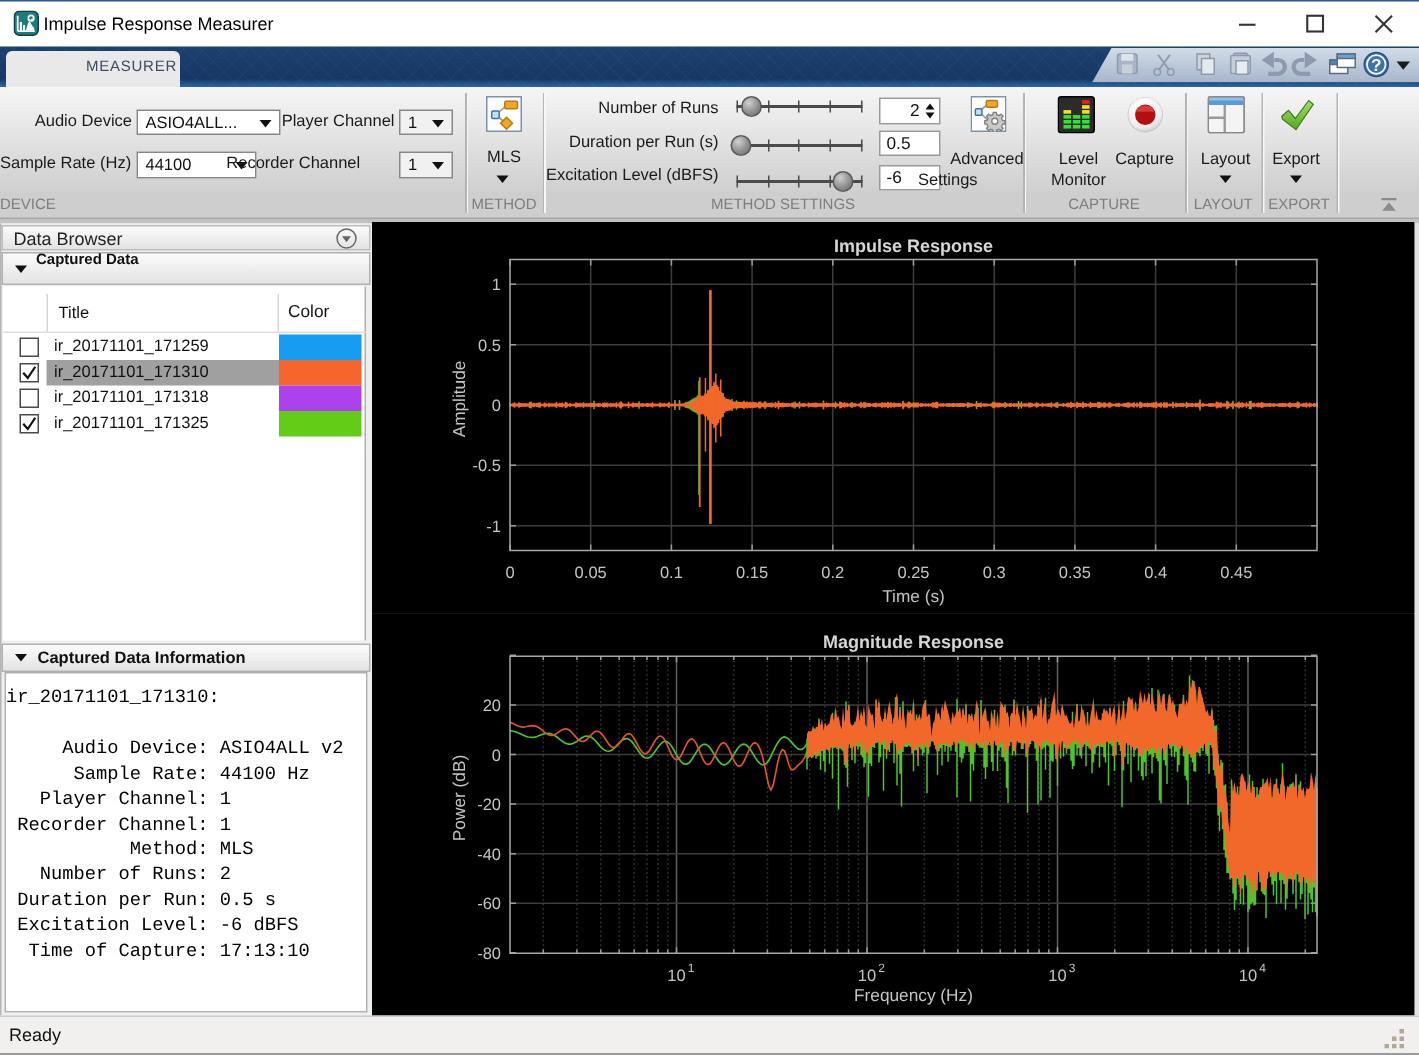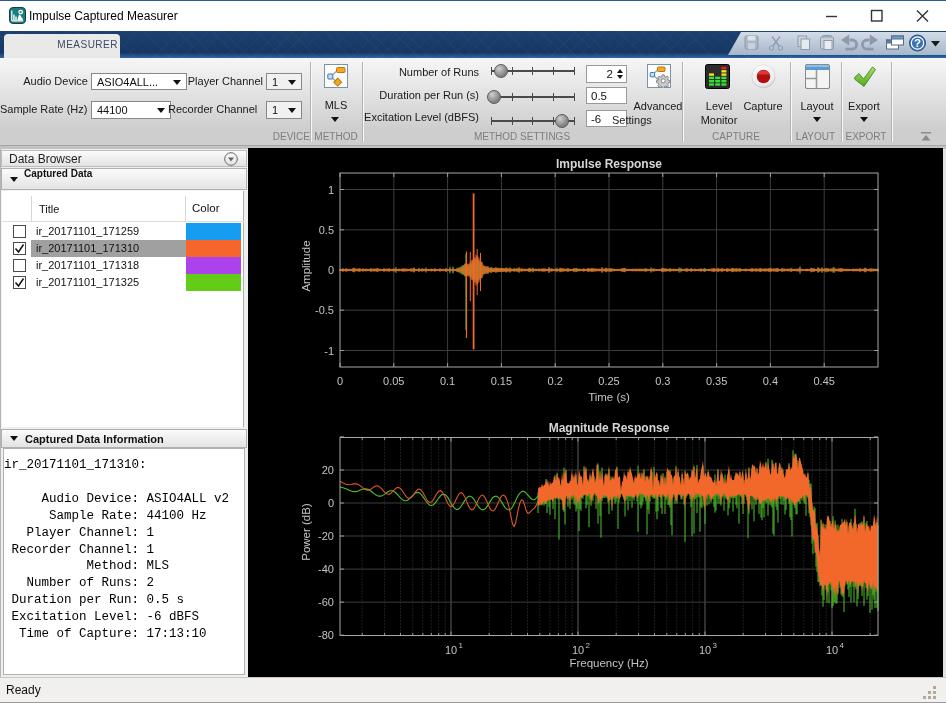--- a/index.html
+++ b/index.html
@@ -23,21 +23,21 @@
 
 <div class="abs" style="left:0;top:0;width:946px;height:31px;background:#fff;border-top:1px solid #2a5a94"></div>
 <svg class="abs" style="left:9px;top:7px" width="17" height="17" viewBox="0 0 17 17">
  <rect x="0.5" y="0.5" width="16" height="16" rx="3.5" fill="#1d7d7c" stroke="#123f46"></rect>
  <path d="M2.8 13.8h11.4M2.8 13.8V3.5" stroke="#fff" stroke-width="1.2" fill="none"></path>
  <path d="M4.9 13.3V7.6M7 13.3V9.6" stroke="#fff" stroke-width="1.4" fill="none"></path>
  <path d="M8.3 13.3c.8-2.6 1.4-5.8 2.3-5.8.9 0 1.2 2.4 3.2 4.2v1.6z" fill="#fff"></path>
  <circle cx="11.7" cy="5.1" r="1.8" fill="none" stroke="#fff" stroke-width="1.2"></circle>
  <circle cx="12.4" cy="6" r="0.7" fill="#fff"></circle>
 </svg>
-<div class="abs" style="left:29px;top:9px;font-size:12px;color:#000">Impulse Captured Measurer</div>
+<div class="abs" style="left:29px;top:9px;font-size:12px;color:#000">Impulse Response Measurer</div>
 <svg class="abs" style="left:820px;top:6px" width="116" height="20" viewBox="0 0 116 20">
  <path d="M6 10.5h11" stroke="#333" stroke-width="1.4" fill="none"></path>
  <rect x="51.5" y="4.5" width="10.5" height="10.5" fill="none" stroke="#333" stroke-width="1.4"></rect>
  <path d="M97 4.5l11 11M108 4.5l-11 11" stroke="#333" stroke-width="1.4" fill="none"></path>
 </svg>
 
 <div class="abs" style="left:0;top:31px;width:946px;height:27px;background:linear-gradient(#1c4070 0%,#173763 80%,#245690 93%,#2d66a3 100%)">
  <div style="position:absolute;inset:0;background:repeating-linear-gradient(45deg,rgba(255,255,255,0.025) 0 1px,transparent 1px 8px),repeating-linear-gradient(-45deg,rgba(255,255,255,0.02) 0 1px,transparent 1px 10px)"></div>
 </div>
 <div class="abs" style="left:4px;top:34px;width:116px;height:24px;background:#e9e9e9;border-radius:4px 4px 0 0"></div>
@@ -93,26 +93,26 @@
 <div class="lbl abs" style="left:160px;top:75px;width:103px;text-align:right">Player Channel</div>
 <div class="combo" style="left:266px;top:73px;width:36px;height:17px;background:#f1f1f1">
     <span class="tx">1</span>
     <span class="ar"></span>
   </div>
 <div class="lbl abs" style="left:0;top:103px;width:88px;text-align:left">Sample Rate (Hz)</div>
 <div class="combo" style="left:91px;top:101px;width:80px;height:18px">
     <span class="tx">44100</span>
     <span class="ar"></span>
   </div>
-<div class="lbl abs" style="left:168px;top:103px;width:103px;text-align:left">Recorder Channel</div>
+<div class="lbl abs" style="left:144px;top:103px;width:103px;text-align:center">Recorder Channel</div>
 <div class="combo" style="left:266px;top:101px;width:36px;height:18px;background:#f1f1f1">
     <span class="tx">1</span>
     <span class="ar"></span>
   </div>
-<div class="seclbl abs" style="left:0;top:131px;width:310px;text-align:right">DEVICE</div>
+<div class="seclbl abs" style="left:0;top:131px;width:310px;text-align:left">DEVICE</div>
 
 <svg class="abs" style="left:324px;top:64px" width="24" height="24" viewBox="0 0 24 24">
  <rect x="0.5" y="0.5" width="23" height="23" fill="#fdfdfd" stroke="#7a93ad"></rect>
  <path d="M6.5 12.5L14 6M6.5 12.5l6.5 5.5" stroke="#9a9a9a" stroke-width="1.1" fill="none"></path>
  <rect x="12.5" y="3.5" width="8.5" height="5" rx="1" fill="#f5a623" stroke="#b97a10"></rect>
  <rect x="3.8" y="10" width="5" height="5" rx="0.8" fill="#bfe0f5" stroke="#3c78a8"></rect>
  <rect x="10.9" y="15.4" width="5.6" height="5.6" transform="rotate(45 13.7 18.2)" fill="#f0a723" stroke="#b97a10"></rect>
 </svg>
 <div class="lbl abs" style="left:310px;top:99px;width:52px;text-align:center">MLS</div>
 <div class="abs" style="left:331px;top:117px;width:0;height:0;border-left:4.5px solid transparent;border-right:4.5px solid transparent;border-top:5px solid #111"></div>

